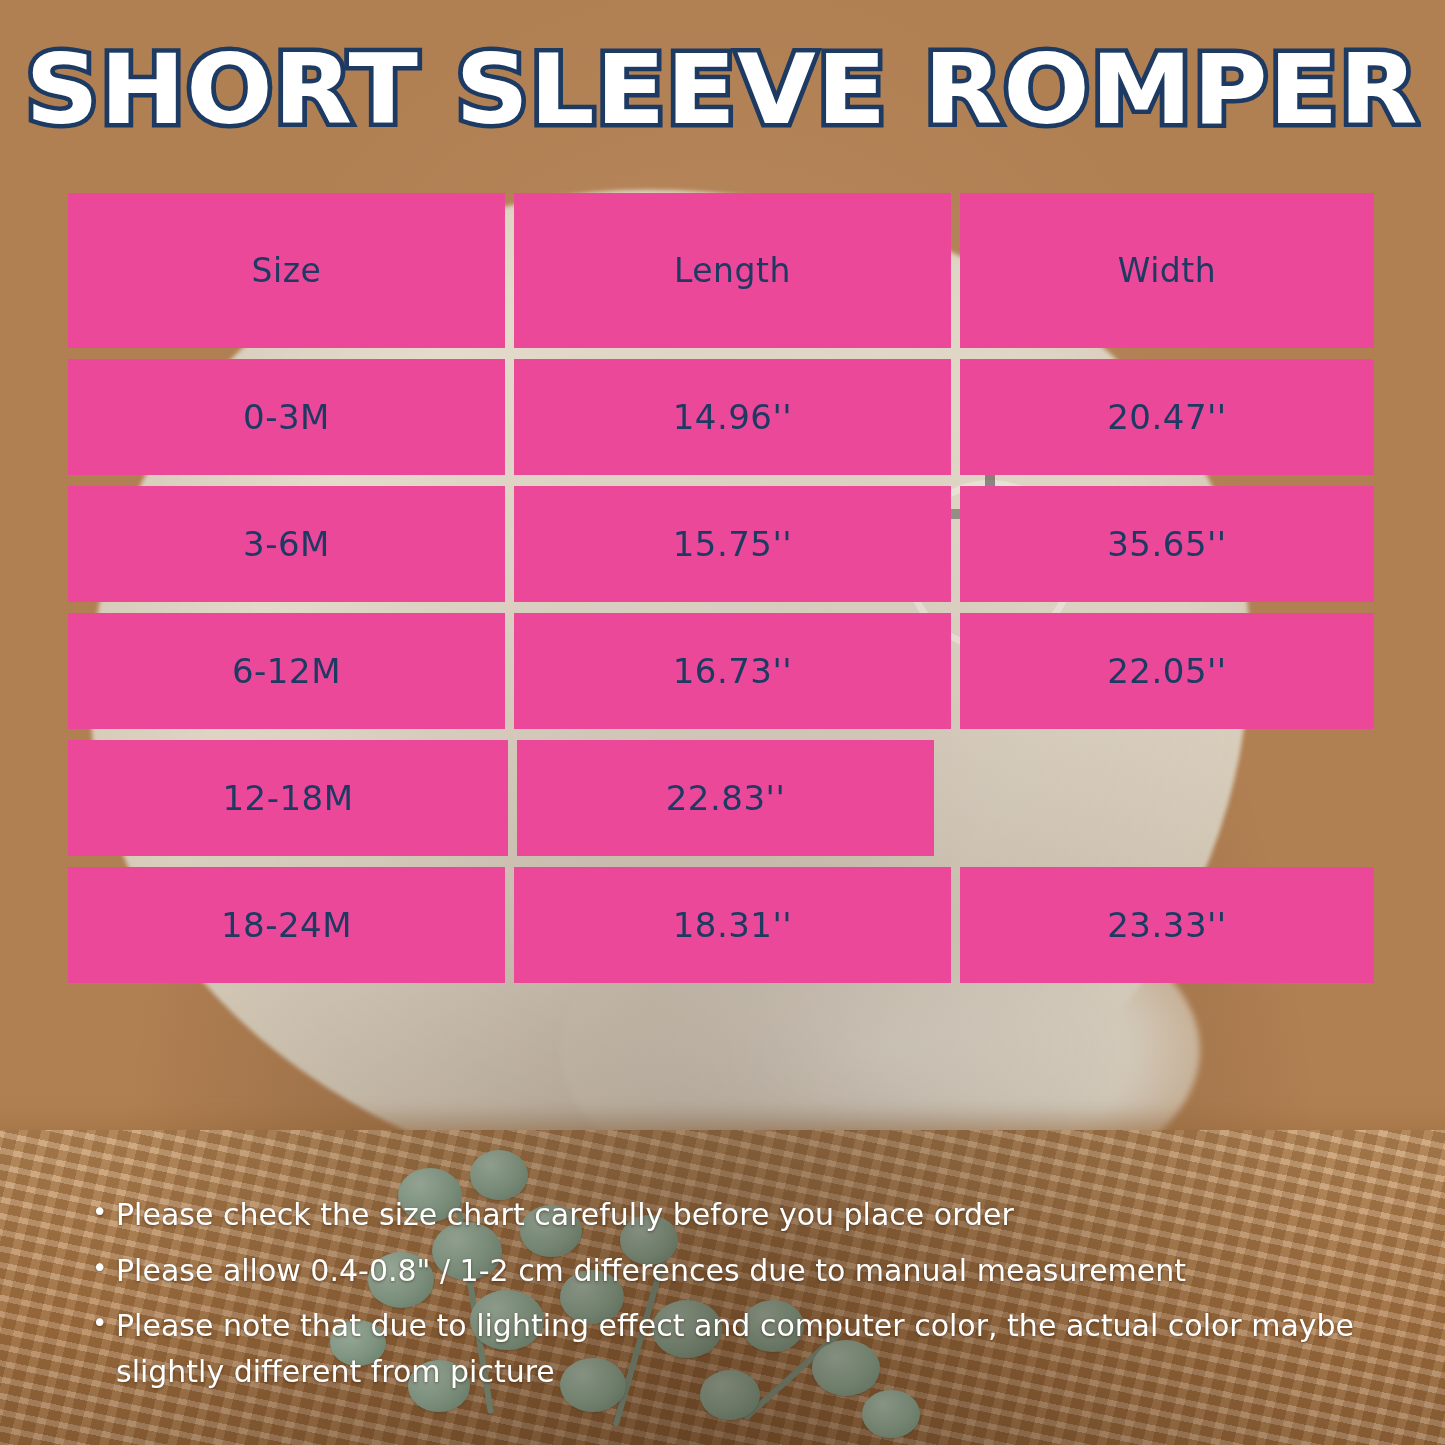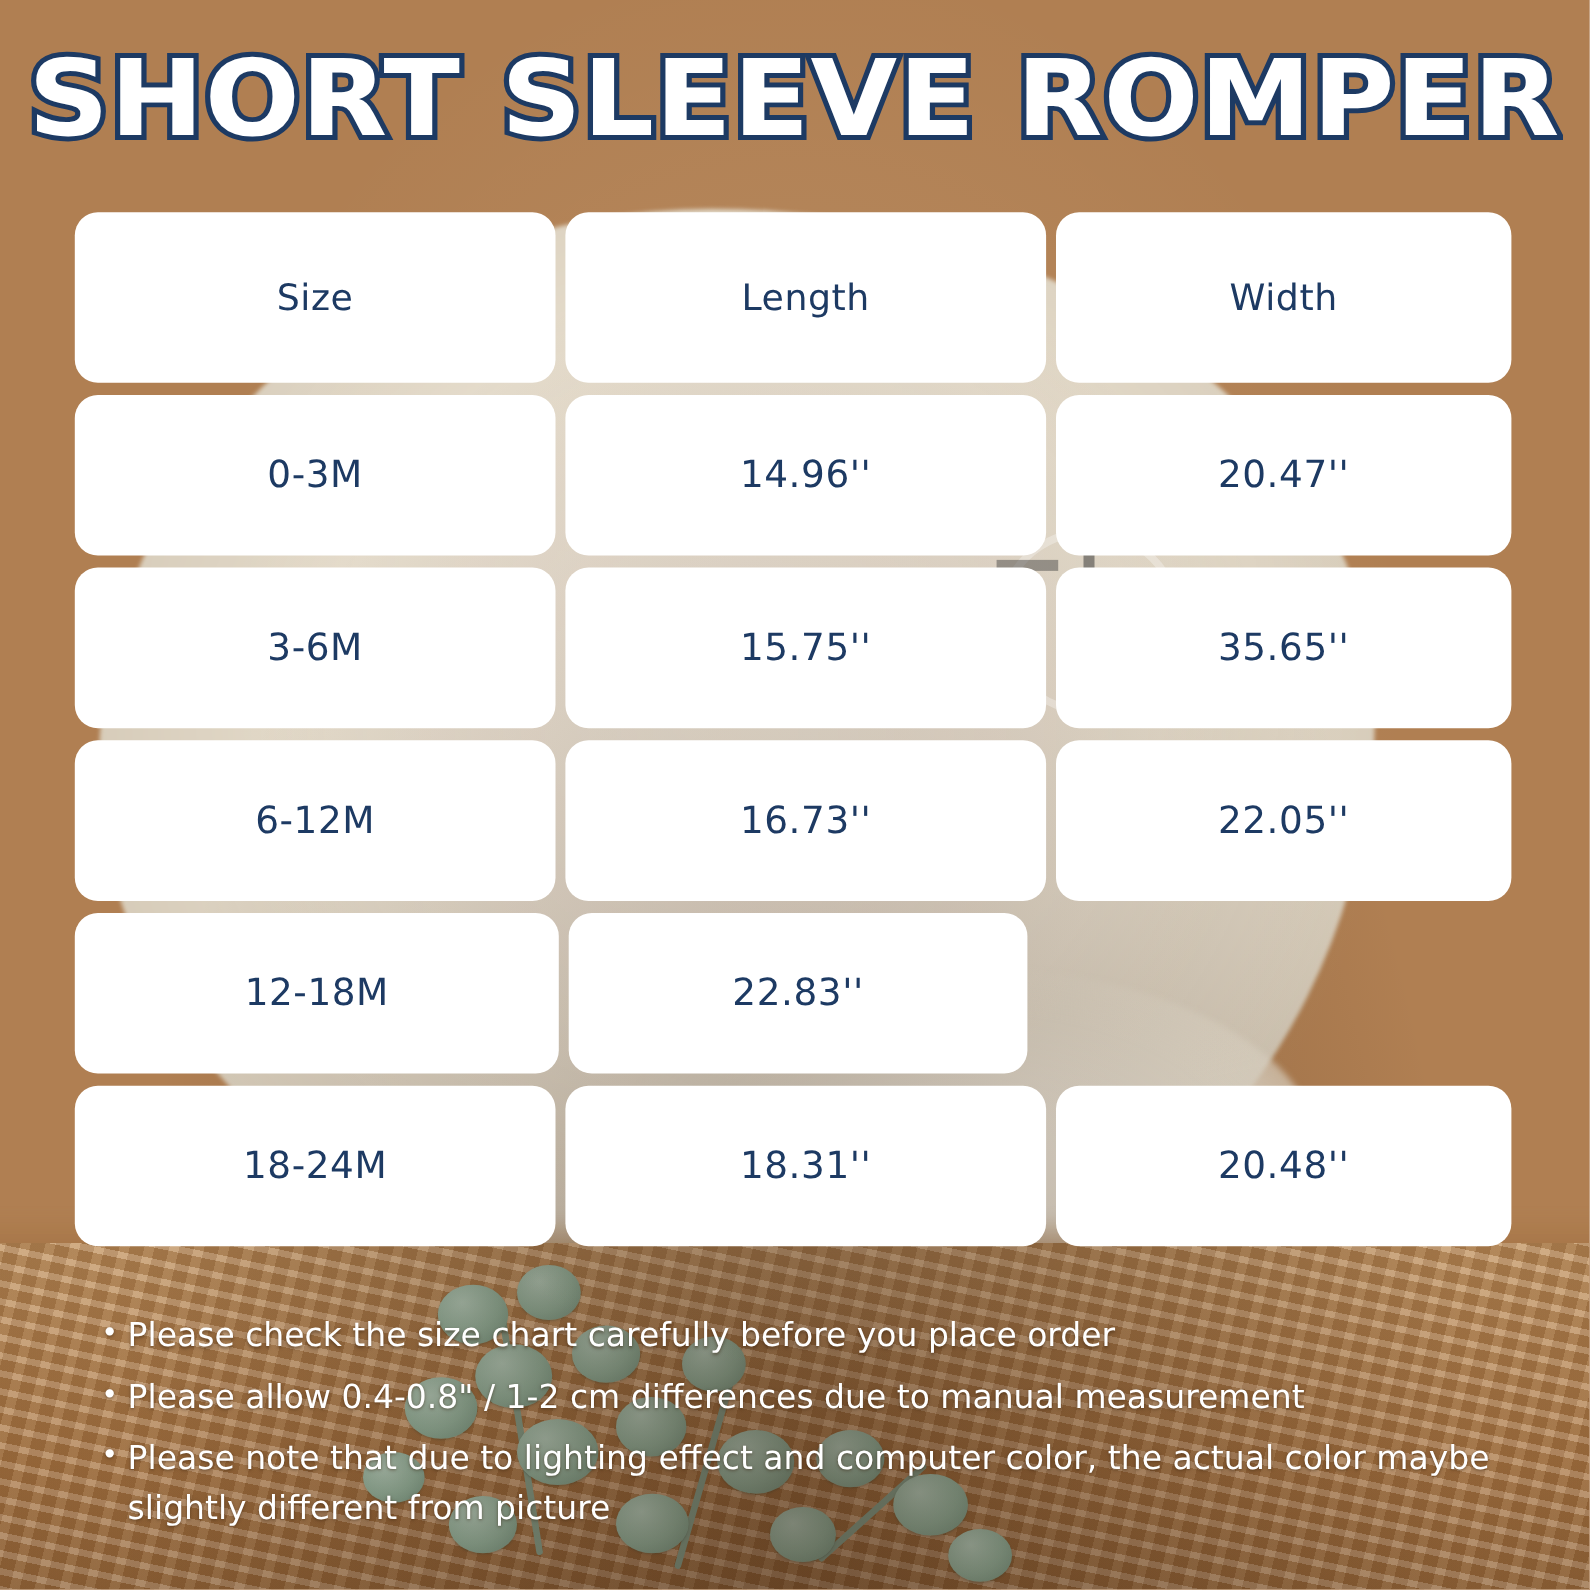--- a/index.html
+++ b/index.html
@@ -161,37 +161,36 @@
     left: 68px;
     top: 193px;
     width: 1306px;
   }
   .row {
     display: flex;
     gap: 9px;
     margin-bottom: 11px;
   }
   .cell {
-    background: #ffffff;
+    background: #ec4899;
     box-sizing: border-box;
     display: flex;
     align-items: center;
     justify-content: center;
     color: #1d3a63;
     font-family: "DejaVu Sans", sans-serif;
     font-size: 34px;
     letter-spacing: 0.5px;
-    border-radius: 21px;
   }
   .col-size { width: 440px; }
   .col-length { width: 440px; }
   .col-width { width: 417px; }
 
   .row-head .cell { height: 155px; font-size: 33px; }
-  .row-body .cell { height: 146px; }
+  .row-body .cell { height: 116px; }
 
   
   .notes {
     position: absolute;
     left: 92px;
     top: 1192px;
     width: 1290px;
     color: #ffffff;
     font-family: "DejaVu Sans", sans-serif;
     font-size: 30px;
@@ -280,21 +279,21 @@
     </div>
 
     <div class="row row-body">
       <div class="cell col-size">12-18M</div>
       <div class="cell col-width">22.83''</div>
     </div>
 
     <div class="row row-body">
       <div class="cell col-size">18-24M</div>
       <div class="cell col-length">18.31''</div>
-      <div class="cell col-width">20.48''</div>
+      <div class="cell col-width">23.33''</div>
     </div>
 
   </div>
 
   <div class="notes">
     <div class="note">
       <span class="bullet">•</span>
       <span class="note-text">Please check the size chart carefully before you place order</span>
     </div>
     <div class="note">

